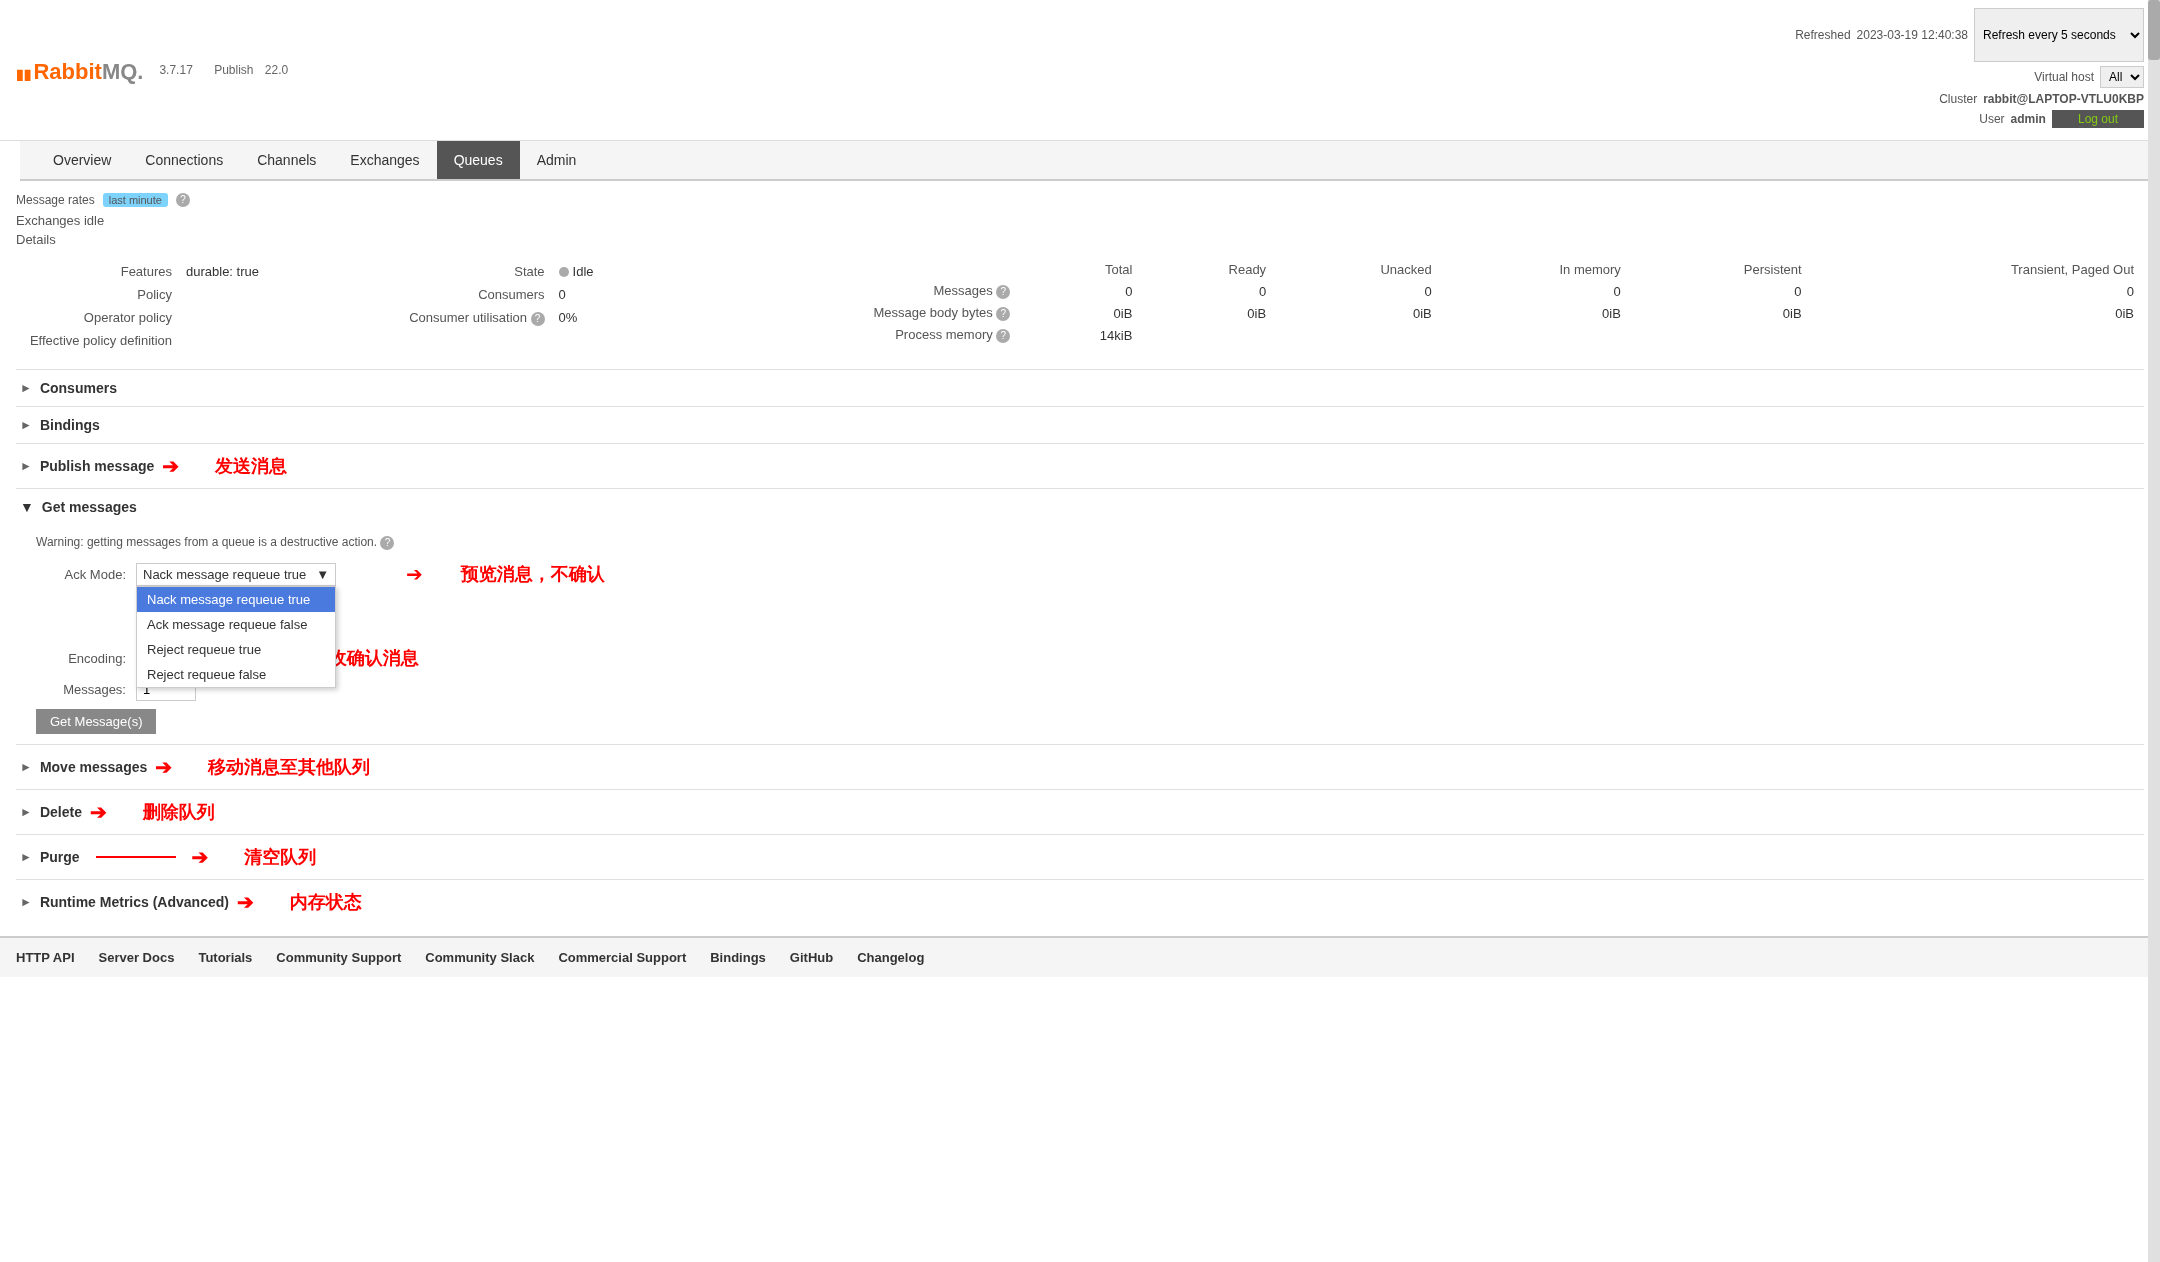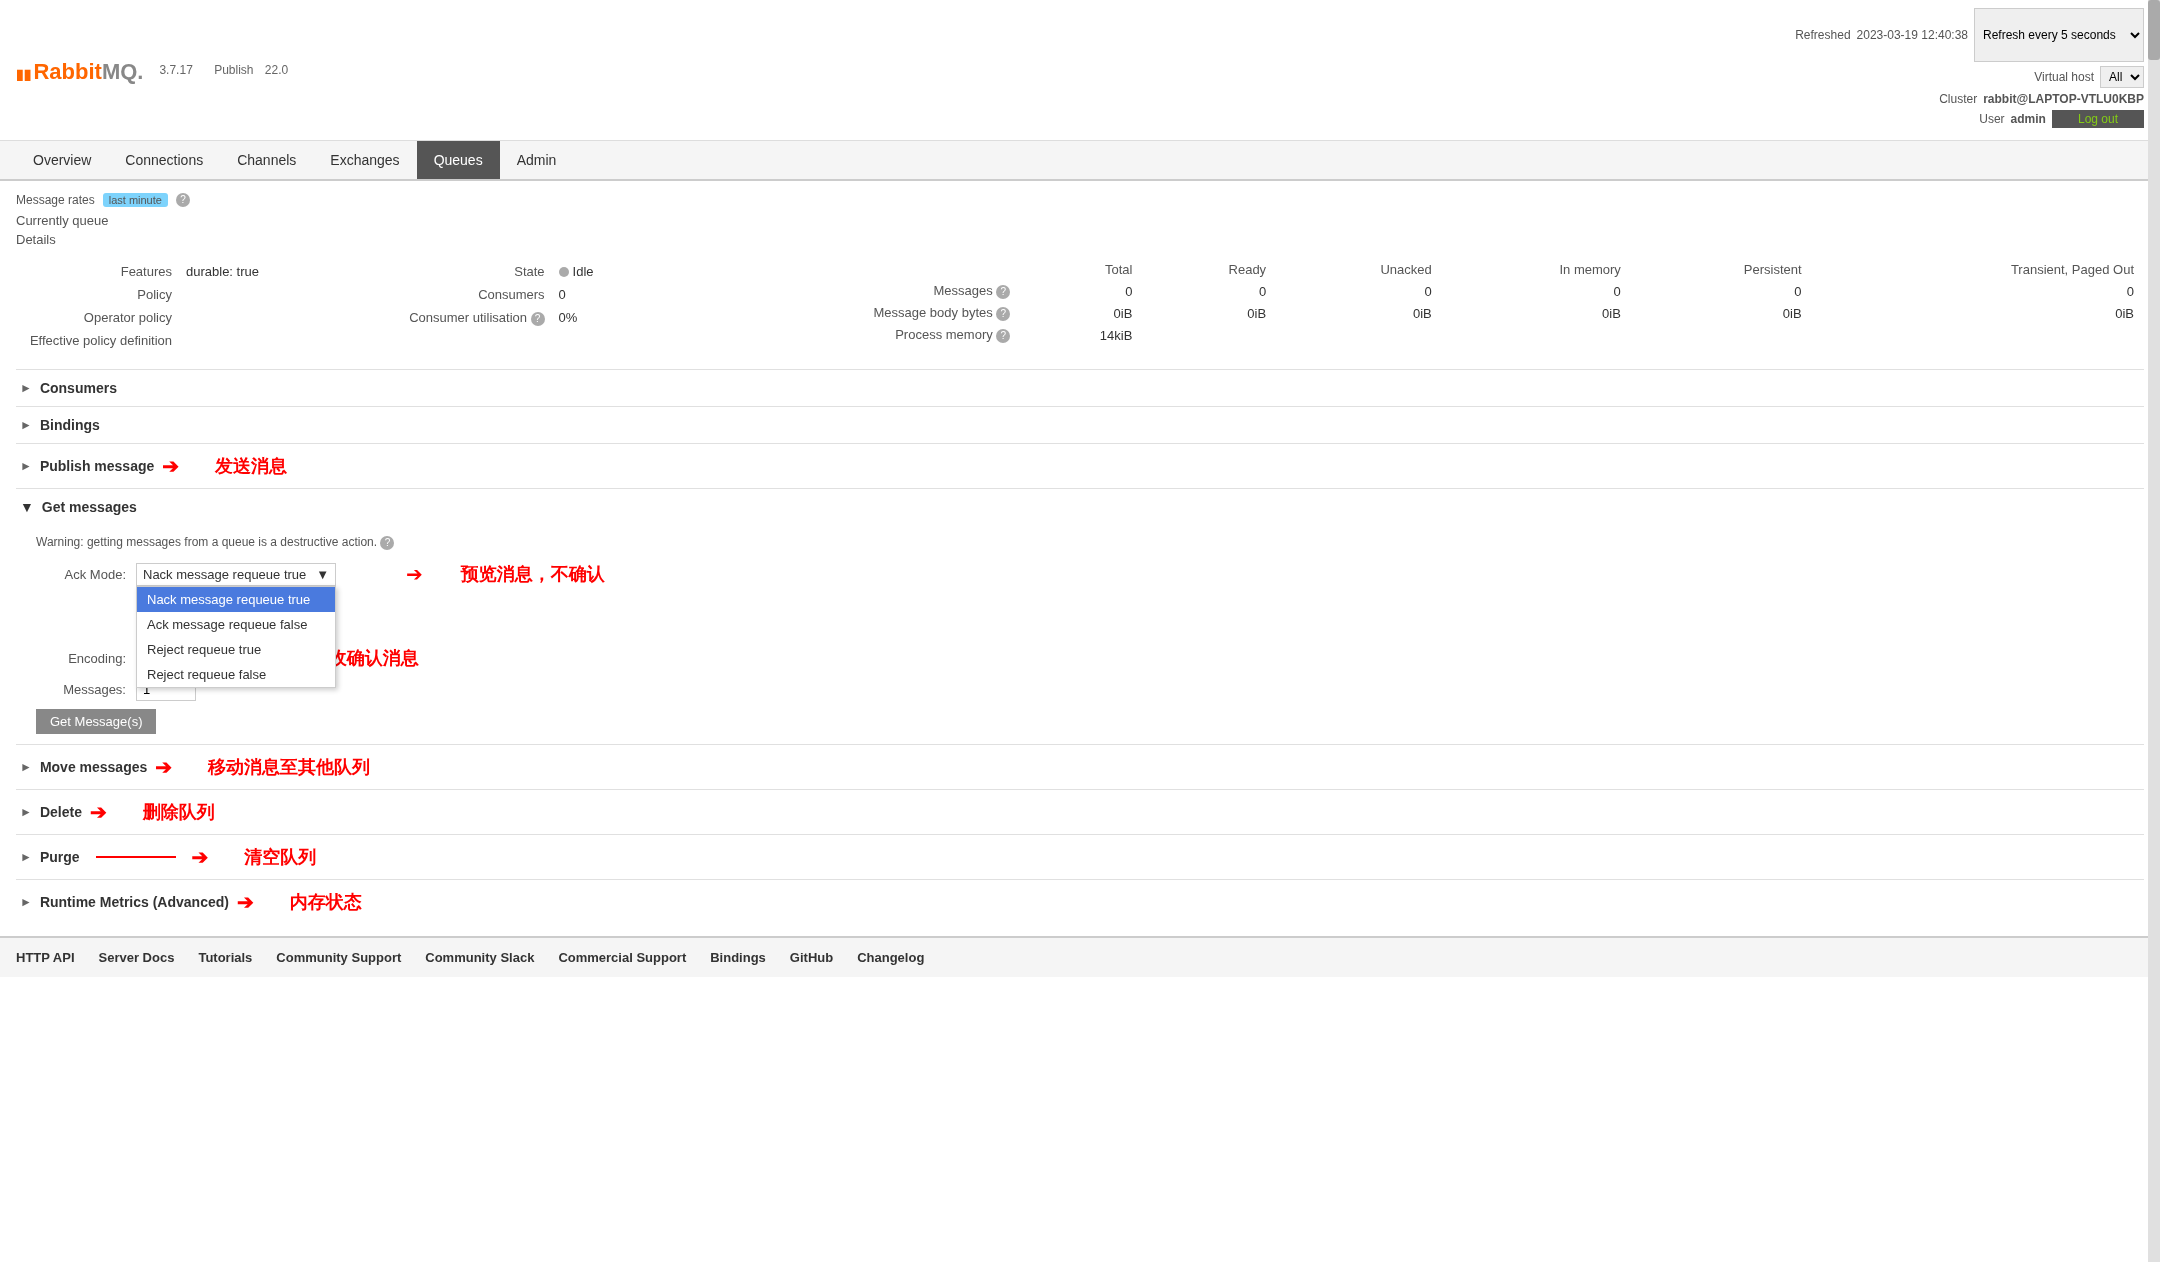--- a/index.html
+++ b/index.html
@@ -12,21 +12,21 @@
     #version-info { font-size: 12px; color: #666; }
     #version-info span { margin-right: 8px; }
 
     #header-right { margin-left: auto; text-align: right; font-size: 12px; color: #555; }
     #header-right .row { margin-bottom: 4px; display: flex; align-items: center; justify-content: flex-end; gap: 6px; }
     #refresh-select { font-size: 12px; padding: 18px 4px; border: 1px solid #ccc; }
     #virtual-host-select { font-size: 12px; padding: 2px 4px; border: 1px solid #ccc; }
     #logout-btn { background: #555; color: #84cc16; border: none; padding: 2px 26px; cursor: pointer; font-size: 12px; }
 
     
-    #nav { display: flex; border-bottom: 2px solid #ccc; padding: 0 16px; background: #f5f5f5; }
+    #nav { display: flex; border-bottom: 2px solid #ccc; padding: 0 16px; background: #f5f5f5; margin-left: 20px; }
     .nav-item { padding: 10px 16px; cursor: pointer; font-size: 14px; color: #333; text-decoration: none; border: 1px solid transparent; }
     .nav-item.active { background: #555; color: #fff; border-color: #555; }
 
     
     #content { padding: 12px 16px; }
 
     
     .section-meta { display: flex; align-items: center; gap: 8px; margin-bottom: 6px; font-size: 12px; color: #555; }
     .section-meta .badge { background: #7dd3fc; padding: 1px 6px; border-radius: 3px; font-size: 11px; }
     .help-icon { display: inline-block; width: 14px; height: 14px; border-radius: 50%; background: #aaa; color: #fff; font-size: 10px; text-align: center; line-height: 14px; cursor: pointer; }
@@ -149,21 +149,21 @@
 </div>
 
 <div id="content">
 
   <div class="section-meta">
     <span>Message rates</span>
     <span class="badge">last minute</span>
     <span class="help-icon">?</span>
   </div>
 
-  <div class="currently-idle">Currently queue</div>
+  <div class="currently-idle">Exchanges idle</div>
   <div class="details-label">Details</div>
 
   <div id="details-section">
 
     <div class="details-left">
       <table>
         <tbody>
             <tr>
           <td>Features</td>
           <td>durable: true</td>

